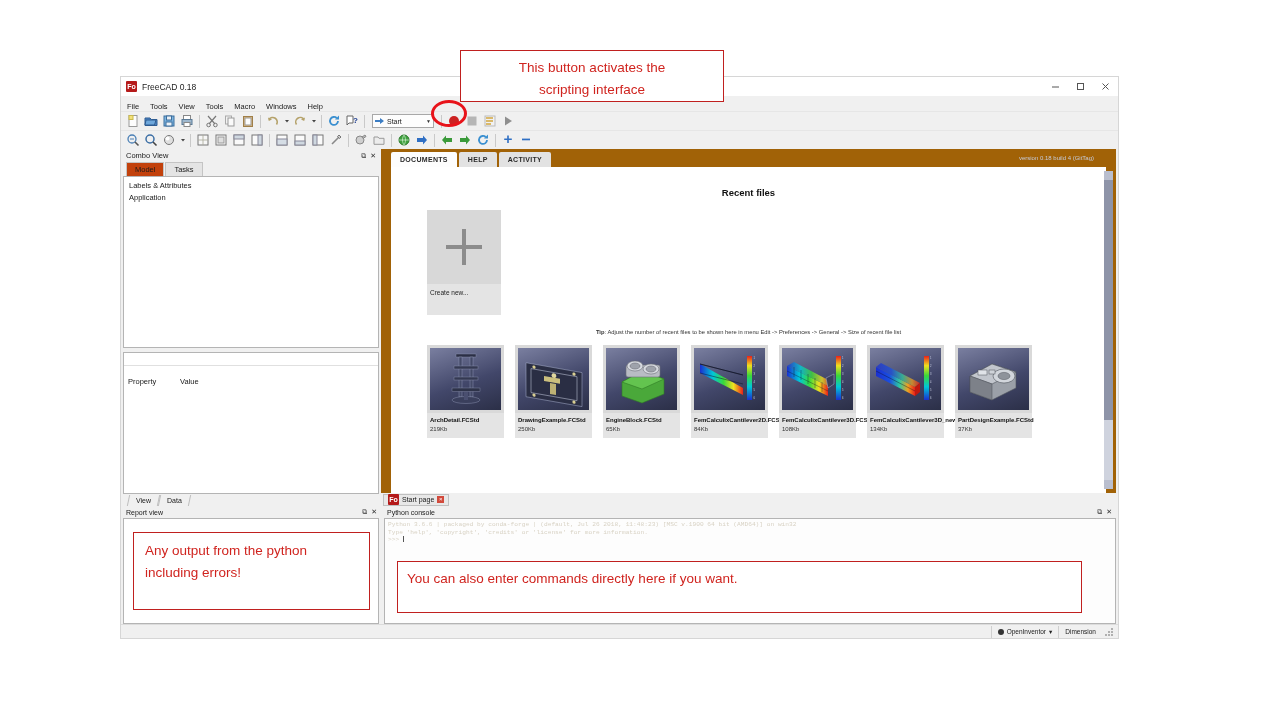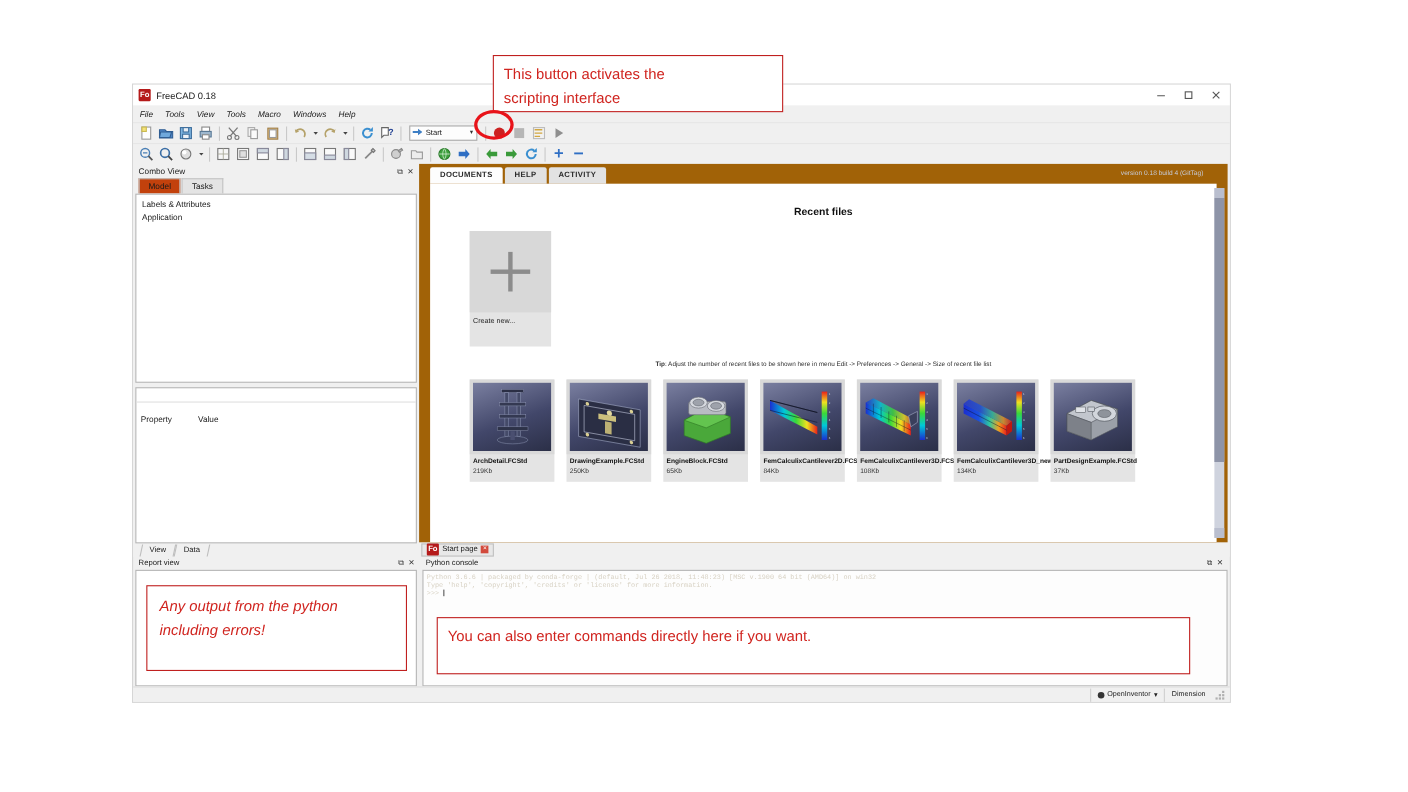--- a/index.html
+++ b/index.html
@@ -41,22 +41,22 @@
   .win-btn {
     width: 25px; height: 19px; display: flex;
     align-items: center; justify-content: center;
     font-size: 9px; color: #555;
   }
   .win-btn svg { display: block; }
 
   
   .menubar {
     height: 15px; background: #f0f0f0;
-    display: flex; align-items: center;
-    padding-left: 5px; flex: none; font-style: italic;
+    display: flex; align-items: flex-end;
+    padding-left: 5px; flex: none;
   }
   .menu-item {
     font-size: 7.5px; color: #1a1a1a;
     padding: 0 6px 0 1px; margin-right: 4px;
   }
 
   
   .toolbar-row {
     height: 19px; background: #f0f0f0;
     display: flex; align-items: center;
@@ -274,26 +274,26 @@
   
   .callout {
     position: absolute;
     border: 1px solid #c0201f;
     background: #ffffff;
     color: #d0241f;
     z-index: 50;
   }
   .callout p { margin: 0; }
   #callout-top {
-    left: 448px; top: 50px; width: 264px; height: 52px;
-    padding: 6px 9px; font-size: 13.5px; line-height: 22px;
+    left: 460px; top: 50px; width: 264px; height: 52px;
+    padding: 6px 9px; font-size: 13.5px; line-height: 22px; text-align: center;
   }
   #callout-report {
     left: 133px; top: 532px; width: 237px; height: 78px;
-    padding: 7px 11px; font-size: 13.5px; line-height: 22px; font-style: italic;
+    padding: 7px 11px; font-size: 13.5px; line-height: 22px;
   }
   #callout-console {
     left: 397px; top: 561px; width: 685px; height: 52px;
     padding: 6px 9px; font-size: 13.5px; line-height: 22px;
   }
 </style>
 </head>
 <body>
 
 <div id="fc-window">

